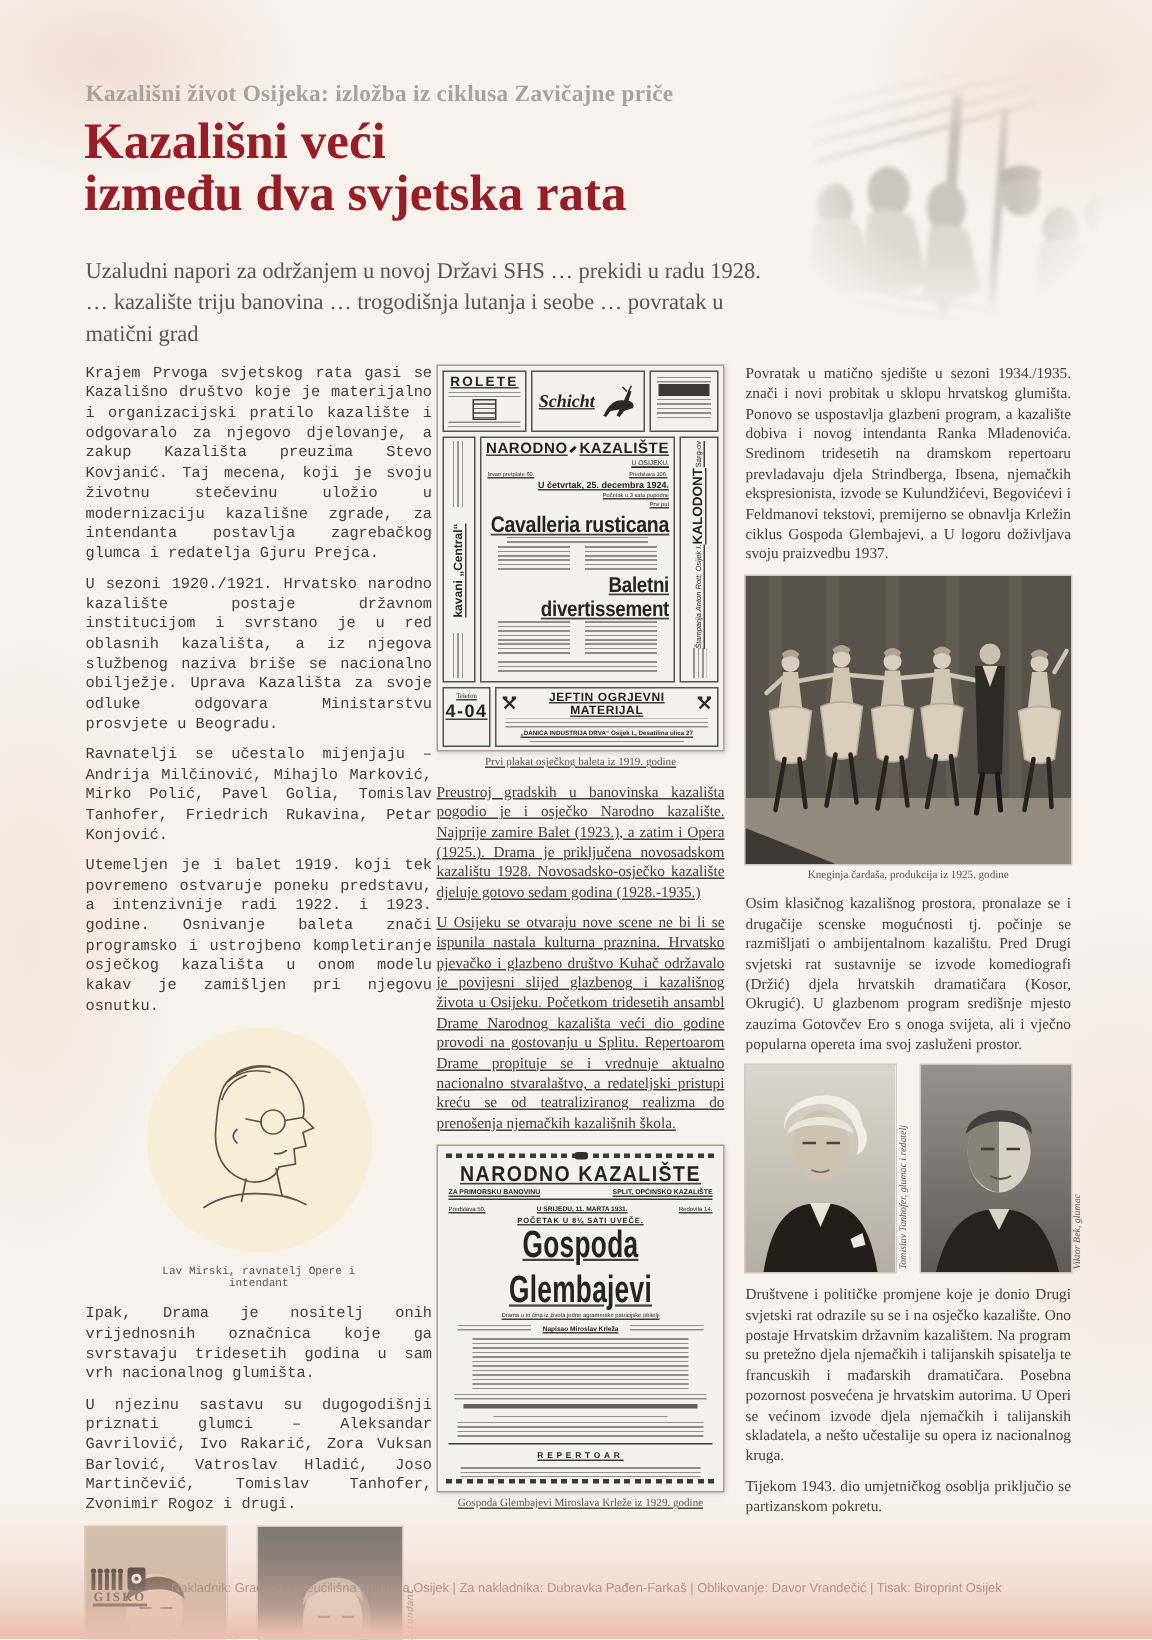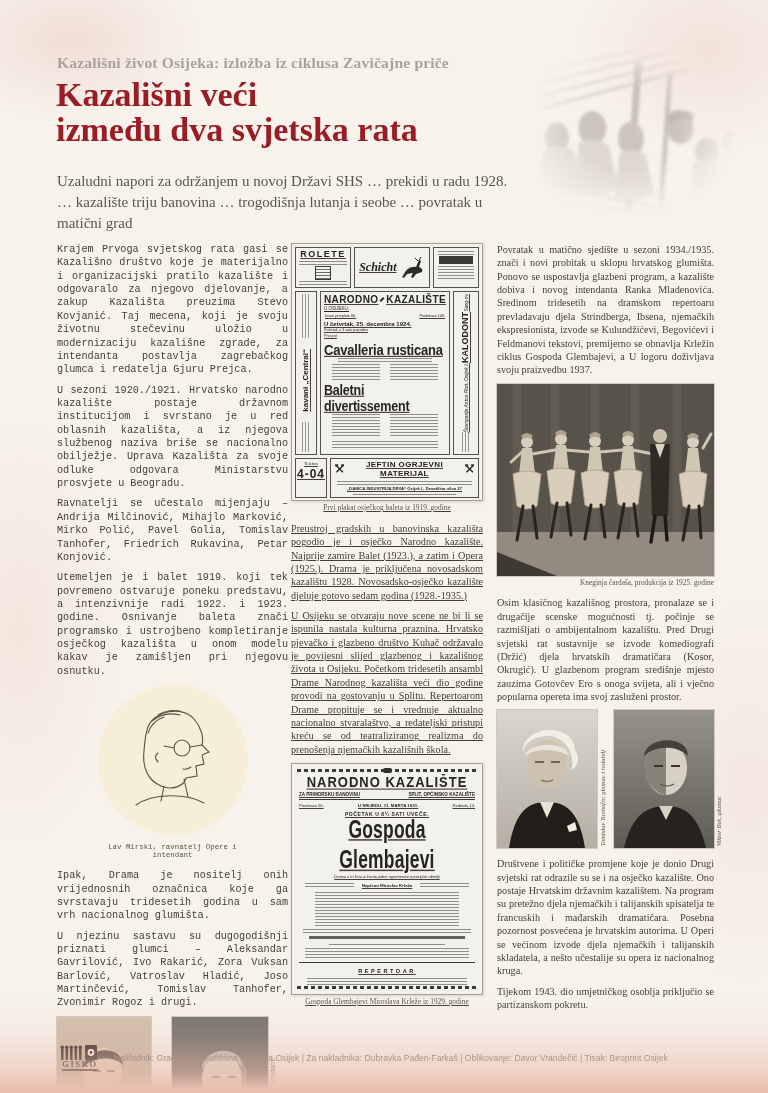--- a/index.html
+++ b/index.html
@@ -21,21 +21,21 @@
   .fade-photo{position:absolute;left:535px;top:42px;width:234px;height:205px;transform:rotate(-2deg);
     -webkit-mask-image:radial-gradient(ellipse 60% 55% at 40% 42%,#000 35%,transparent 78%);
     mask-image:radial-gradient(ellipse 60% 55% at 40% 42%,#000 35%,transparent 78%);opacity:.8;}
   
   .col{position:absolute;top:243px;font-size:10.2px;line-height:1.31;color:#443e38;text-align:justify;}
   .col p{margin:0 0 7px 0;}
   .col-left{left:57px;width:231px;font-family:Liberation Mono, monospace;}
   .col-mid{left:291px;width:192px;text-decoration:underline;}
   .col-right{left:497px;width:217px;}
   .caption{font-size:7.4px;line-height:1.2;color:#5a544d;text-align:center;margin:3px 0 9px 0;}
-  .caption-r{text-align:right;font-family:Liberation Serif, serif;}
+  .caption-r{font-family:Liberation Serif, serif;}
   
   .fig-mirski{width:160px;margin:4px auto 0;text-align:center;}
   .photo-row{display:flex;gap:21px;margin-top:4px;}
   .pwrap{position:relative;flex:0 0 auto;}
   .pwrap svg{display:block;box-shadow:0 0 0 1px rgba(90,80,70,.25);}
   .vcap{position:absolute;right:-11px;bottom:2px;writing-mode:vertical-rl;transform:rotate(180deg);
         font-style:italic;font-size:6.6px;color:#58524c;white-space:nowrap;}
   
   .pb{background:#f3f1ec;border:1px solid #a69f94;box-shadow:1px 1px 3px rgba(60,50,40,.18);
       color:#26241f;box-sizing:border-box;width:192px;}
@@ -48,21 +48,21 @@
   .pb1-mid{display:flex;gap:3px;flex:1;}
   .pb1-bot{display:flex;gap:3px;height:40px;}
   .ad-rolete{width:56px;text-align:center;padding:1px;}
   .ad-rolete .big{font:700 9px "Liberation Sans",sans-serif;letter-spacing:1.5px;}
   .ad-schicht{flex:1;display:flex;align-items:center;justify-content:space-around;padding:1px 3px;}
   .schicht-word{font:italic 700 12px "Liberation Serif",serif;}
   .ad-small{width:46px;padding:2px;}
   .vstrip{width:22px;display:flex;flex-direction:column;align-items:center;justify-content:space-between;padding:2px 0;}
   .vstrip .vtext{font-size:8px;}
   .vstrip2{width:26px;display:flex;flex-direction:column;align-items:center;justify-content:space-between;padding:2px 0;}
-  .pb1-main{flex:1;padding:2px 3px;text-align:left;font-family:"Liberation Sans",sans-serif;}
+  .pb1-main{flex:1;padding:2px 3px;text-align:right;font-family:"Liberation Sans",sans-serif;}
   .mast1{font:700 10px "Liberation Sans",sans-serif;letter-spacing:.4px;display:flex;align-items:center;justify-content:center;gap:3px;}
   .dot{display:inline-block;width:5px;height:5px;background:#26241f;transform:rotate(45deg);}
   .mast1-sub{font-size:4.5px;text-decoration:underline;margin-top:1px;}
   .tinyrow{display:flex;justify-content:space-between;font-size:3.8px;margin:2px 1px 0;}
   .dateline{font:700 6px "Liberation Sans",sans-serif;margin-top:2px;}
   .tiny{font-size:3.8px;margin-top:1px;}
   .optitle{font:700 13px "Liberation Sans",sans-serif;letter-spacing:-.2px;margin:3px 0 1px;transform:scaleY(1.15);}
   .baltitle{font:700 12.5px "Liberation Sans",sans-serif;letter-spacing:-.2px;margin:3px 0 1px;transform:scaleY(1.15);}
   .cast{display:flex;gap:6px;margin:1px 6px;}
   .cast>div{flex:1;}

